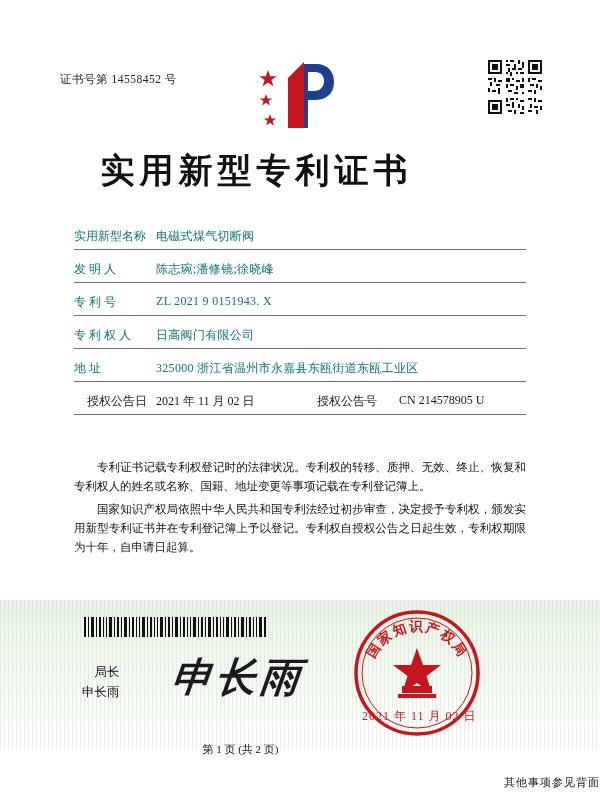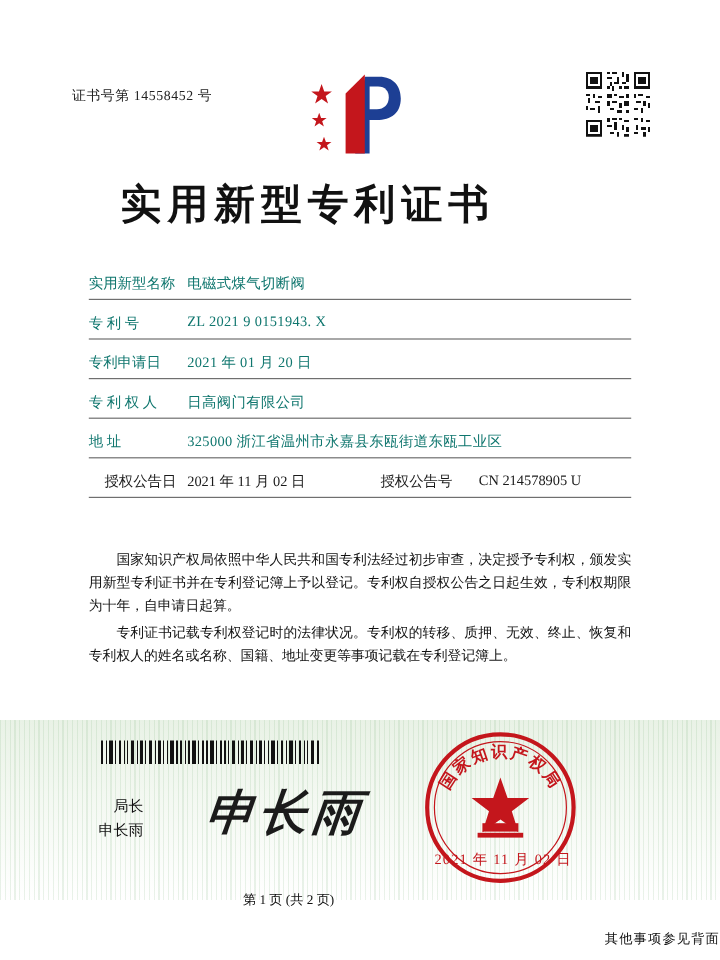--- a/index.html
+++ b/index.html
@@ -309,32 +309,32 @@
   <div class="title">实用新型专利证书</div>
 
   <div class="fields">
 
     <div class="frow">
       <span class="flabel">实用新型名称</span>
       <span class="fvalue">电磁式煤气切断阀</span>
       <span class="underline"></span>
     </div>
 
+    <div class="frow">
+      <span class="flabel">发 明 人</span>
+      <span class="fvalue">陈志琬;潘修镜;徐晓峰</span>
+      <span class="underline"></span>
+    </div>
 
     <div class="frow">
       <span class="flabel">专 利 号</span>
       <span class="fvalue">ZL 2021 9 0151943. X</span>
       <span class="underline"></span>
     </div>
 
-    <div class="frow">
-      <span class="flabel">专利申请日</span>
-      <span class="fvalue">2021 年 01 月 20 日</span>
-      <span class="underline"></span>
-    </div>
 
     <div class="frow">
       <span class="flabel">专 利 权 人</span>
       <span class="fvalue">日高阀门有限公司</span>
       <span class="underline"></span>
     </div>
 
     <div class="frow">
       <span class="flabel">地      址</span>
       <span class="fvalue">325000 浙江省温州市永嘉县东瓯街道东瓯工业区</span>
@@ -345,22 +345,22 @@
       <span class="c1label">授权公告日</span>
       <span class="c1value">2021 年 11 月 02 日</span>
       <span class="c2label">授权公告号</span>
       <span class="c2value">CN 214578905 U</span>
       <span class="underline"></span>
     </div>
 
   </div>
 
   <div class="body-text">
+    <p>专利证书记载专利权登记时的法律状况。专利权的转移、质押、无效、终止、恢复和专利权人的姓名或名称、国籍、地址变更等事项记载在专利登记簿上。</p>
     <p>国家知识产权局依照中华人民共和国专利法经过初步审查，决定授予专利权，颁发实用新型专利证书并在专利登记簿上予以登记。专利权自授权公告之日起生效，专利权期限为十年，自申请日起算。</p>
-    <p>专利证书记载专利权登记时的法律状况。专利权的转移、质押、无效、终止、恢复和专利权人的姓名或名称、国籍、地址变更等事项记载在专利登记簿上。</p>
   </div>
 
   <div class="green-band"></div>
 
   <div class="barcode">
     <svg viewBox="0 0 182 20" width="182" height="20" shape-rendering="crispEdges">
       <g fill="#111111">
         <rect x="0" y="0" width="2" height="20"></rect>
           <rect x="4" y="0" width="1" height="20"></rect>
         <rect x="7" y="0" width="3" height="20"></rect>

